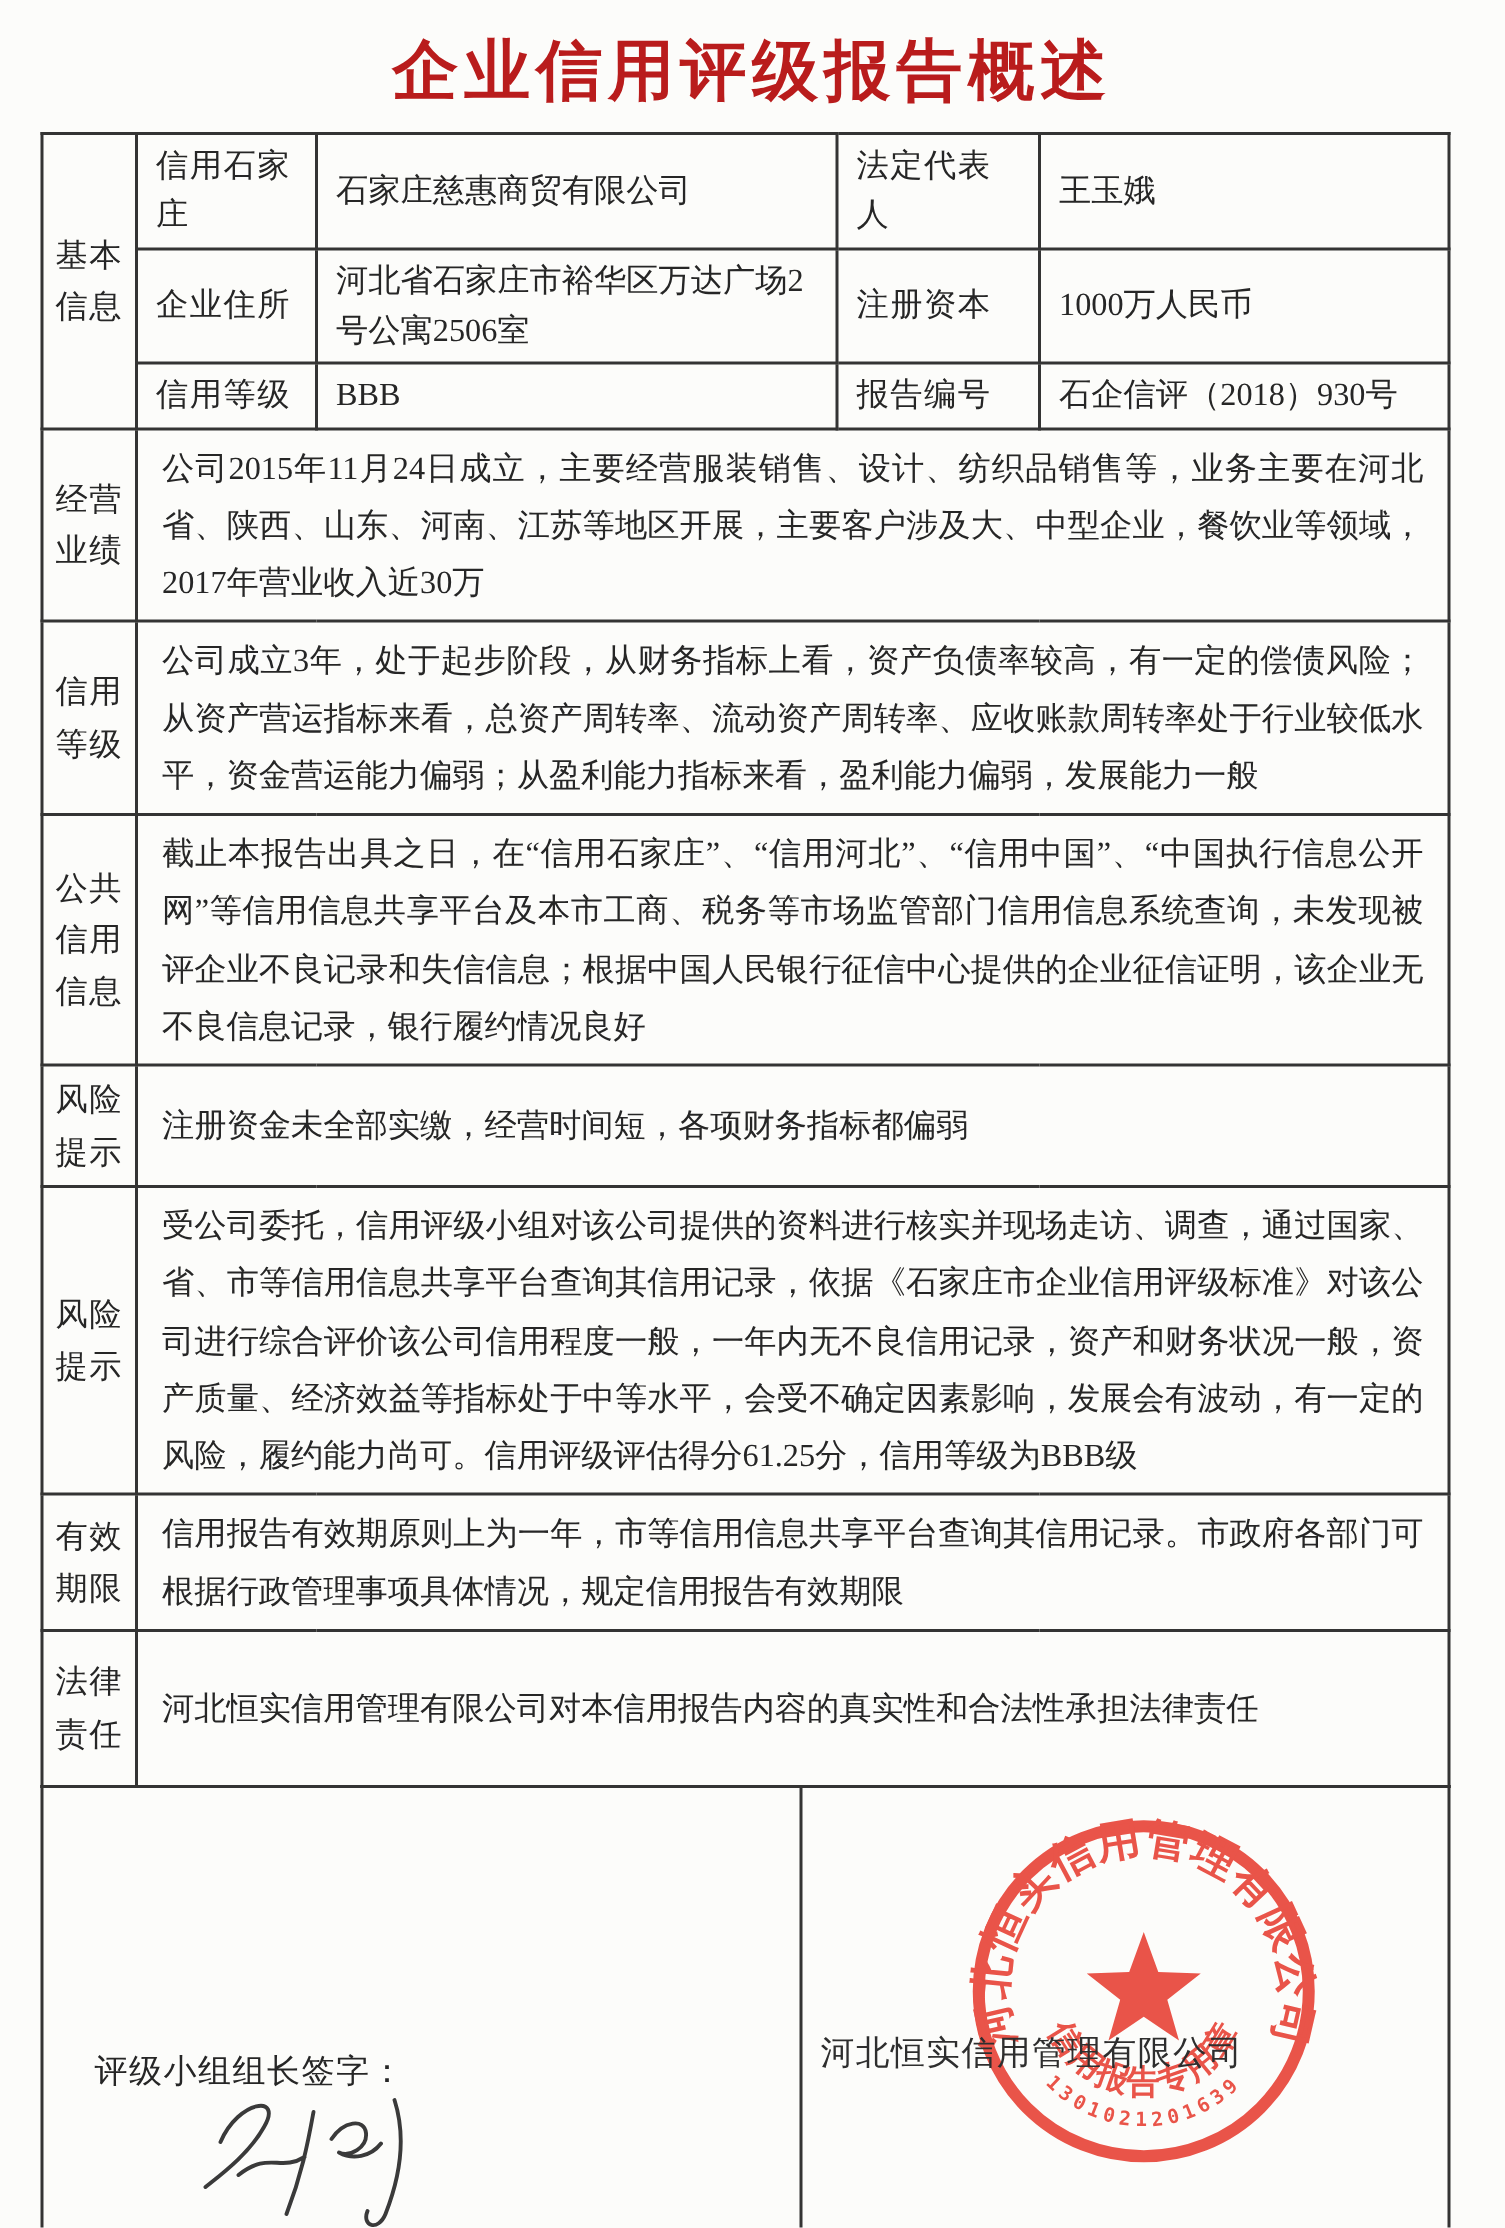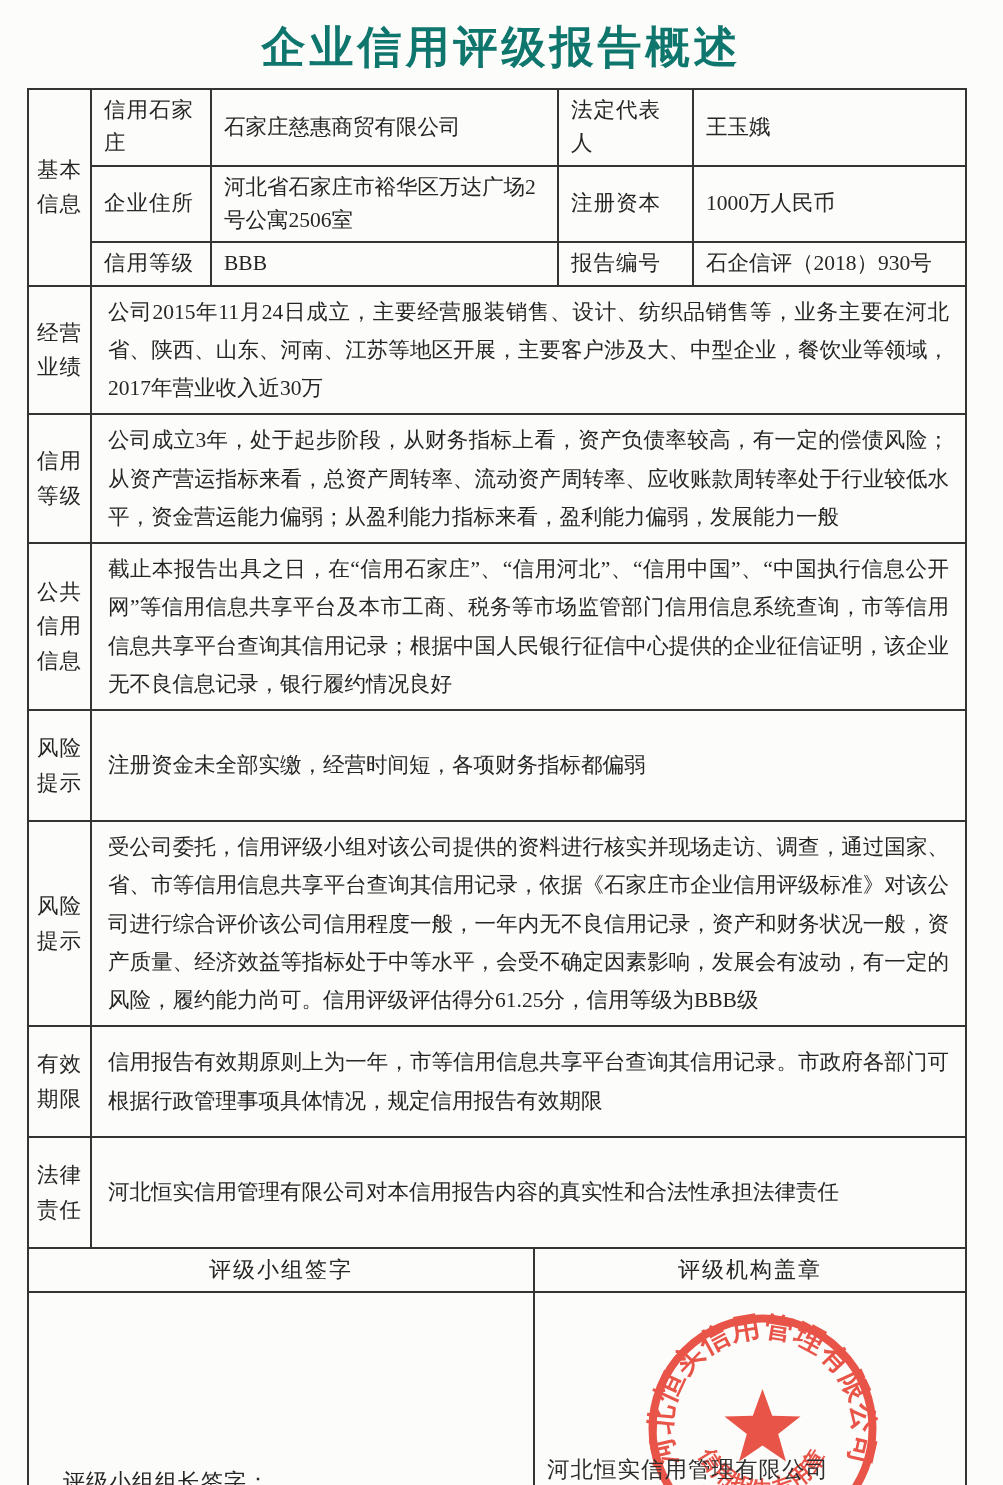--- a/index.html
+++ b/index.html
@@ -8,35 +8,35 @@
     background:#fcfcfa;
     position:relative;
     font-family:"Liberation Serif","DejaVu Serif",serif;
     color:#262626;
     overflow:hidden;
   }
   .title{
     position:absolute;top:18px;left:0;width:100%;
     margin:0;text-align:center;
     font-size:44px;font-weight:700;letter-spacing:4px;
-    color:#0f766e;
+    color:#b91c1c;
   }
   .table-wrap{position:absolute;left:27px;top:88px;width:938px;}
   table{border-collapse:collapse;table-layout:fixed;width:938px;}
   td{
     border:2px solid #343434;
     padding:4px 12px;
     font-size:21.5px;
     vertical-align:middle;
     line-height:1.55;
     overflow:hidden;
   }
   td.sec{
     text-align:center;
-    padding:20px 6px;
+    padding:5px 6px;
     font-size:21.5px;
     letter-spacing:1px;
     line-height:1.6;
     word-break:break-all;
   }
   td.lbl{letter-spacing:1px;}
   td.txt{
     text-align:justify;
     line-height:1.78;
     padding:6px 16px;
@@ -98,21 +98,21 @@
       <tr style="height:128px">
         <td class="sec">经营业绩</td>
         <td class="txt" colspan="4">公司2015年11月24日成立，主要经营服装销售、设计、纺织品销售等，业务主要在河北省、陕西、山东、河南、江苏等地区开展，主要客户涉及大、中型企业，餐饮业等领域，2017年营业收入近30万</td>
       </tr>
       <tr style="height:115px">
         <td class="sec">信用等级</td>
         <td class="txt" colspan="4">公司成立3年，处于起步阶段，从财务指标上看，资产负债率较高，有一定的偿债风险；从资产营运指标来看，总资产周转率、流动资产周转率、应收账款周转率处于行业较低水平，资金营运能力偏弱；从盈利能力指标来看，盈利能力偏弱，发展能力一般</td>
       </tr>
       <tr style="height:149px">
         <td class="sec">公共信用信息</td>
-        <td class="txt" colspan="4">截止本报告出具之日，在“信用石家庄”、“信用河北”、“信用中国”、“中国执行信息公开网”等信用信息共享平台及本市工商、税务等市场监管部门信用信息系统查询，市等信用信息共享平台查询其信用记录；根据中国人民银行征信中心提供的企业征信证明，该企业无不良信息记录，银行履约情况良好</td>
+        <td class="txt" colspan="4">截止本报告出具之日，在“信用石家庄”、“信用河北”、“信用中国”、“中国执行信息公开网”等信用信息共享平台及本市工商、税务等市场监管部门信用信息系统查询，未发现被评企业不良记录和失信信息；根据中国人民银行征信中心提供的企业征信证明，该企业无不良信息记录，银行履约情况良好</td>
       </tr>
       <tr style="height:65px">
         <td class="sec">风险提示</td>
         <td class="txt" colspan="4">注册资金未全部实缴，经营时间短，各项财务指标都偏弱</td>
       </tr>
       <tr style="height:196px">
         <td class="sec">风险提示</td>
         <td class="txt" colspan="4">受公司委托，信用评级小组对该公司提供的资料进行核实并现场走访、调查，通过国家、省、市等信用信息共享平台查询其信用记录，依据《石家庄市企业信用评级标准》对该公司进行综合评价该公司信用程度一般，一年内无不良信用记录，资产和财务状况一般，资产质量、经济效益等指标处于中等水平，会受不确定因素影响，发展会有波动，有一定的风险，履约能力尚可。信用评级评估得分61.25分，信用等级为BBB级</td>
       </tr>
       <tr style="height:74px">
@@ -125,24 +125,20 @@
       </tr>
     </tbody>
   </table>
 
   <table class="sig-table">
     <colgroup>
       <col style="width:506px">
         <col style="width:432px">
     </colgroup>
     <tbody>
-      <tr style="height:43px">
-        <td class="hdr">评级小组签字</td>
-        <td class="hdr">评级机构盖章</td>
-      </tr>
       <tr style="height:325px">
 
         <td class="sig-cell">
           <span class="leader-label">评级小组组长签字：</span>
           <svg class="signature-svg" width="175" height="100" viewBox="0 0 175 100">
             <path d="M18 36 C30 8 60 4 47 26 C37 44 18 58 8 66
                      M30 58 C50 42 58 56 74 46
                      M80 16 C76 38 72 58 62 84
                      M92 34 C100 22 114 20 115 30 C116 40 104 46 97 43 C106 48 118 46 125 37
                      M134 8 C141 30 139 56 128 84 C123 96 112 92 116 82" fill="none" stroke="#3a3a3a" stroke-width="2.6" stroke-linecap="round" stroke-linejoin="round"></path>

